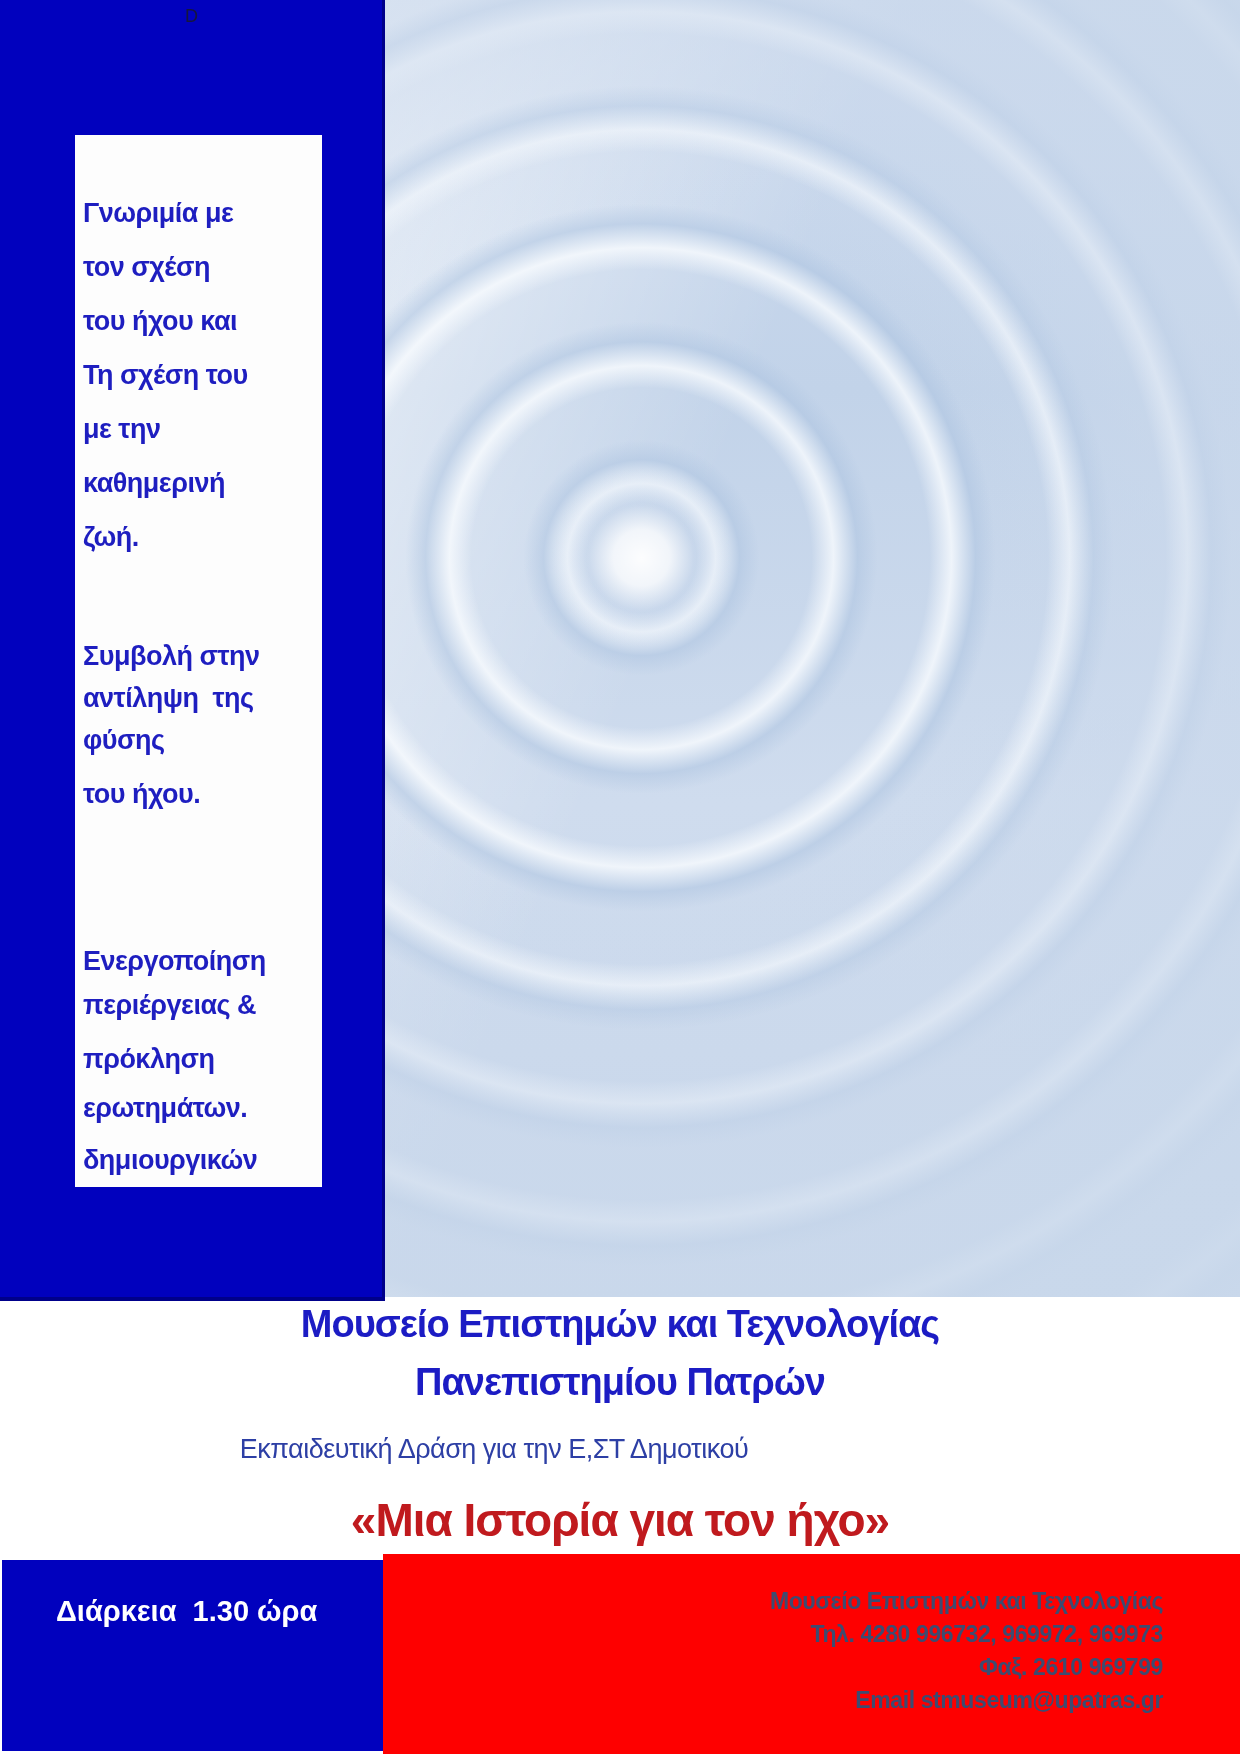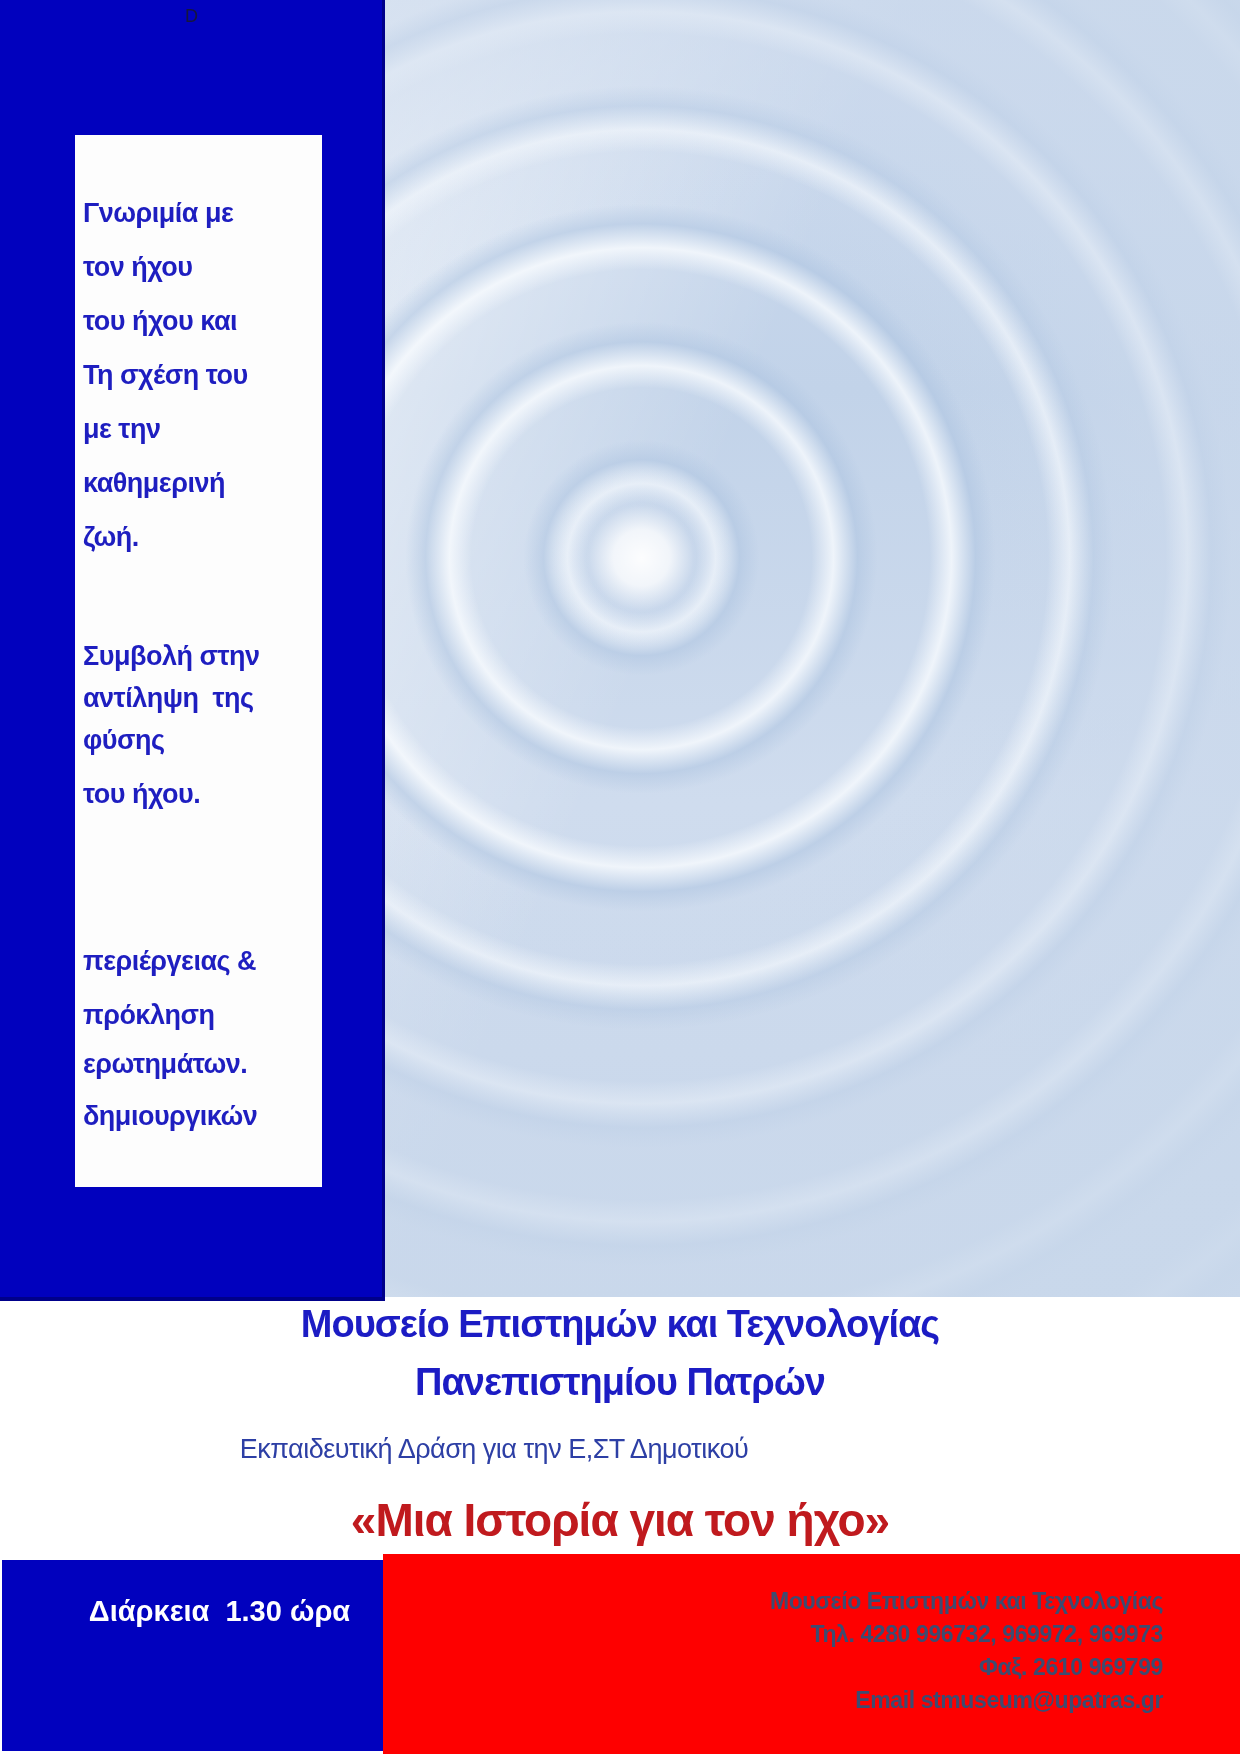--- a/index.html
+++ b/index.html
@@ -84,54 +84,55 @@
   .contact-line{
     color:var(--contact-navy);font-weight:bold;font-size:23px;
     line-height:33px;letter-spacing:-0.4px;
   }
   .footer-blue{
     position:absolute;left:2px;top:1560px;width:381px;height:191px;
     background:var(--band-blue);box-sizing:border-box;
     padding:35px 0 0 54px;
   }
   .duration{
-    color:#ffffff;font-weight:bold;font-size:29px;white-space:pre;text-align:center;
+    color:#ffffff;font-weight:bold;font-size:29px;white-space:pre;
   }
 </style>
 </head>
 <body>
 
 <div class="page">
 
   <div class="band"></div>
   <div class="band-underline"></div>
   <div class="stray-d">D</div>
 
   <div class="water"></div>
 
   <div class="sidebar-box">
 
   <div class="sb-para sb-para-0">
         <div class="sb-line">Γνωριμία με</div>
-        <div class="sb-line">τον ήχου</div>
+        <div class="sb-line">τον σχέση</div>
         <div class="sb-line">του ήχου και</div>
         <div class="sb-line">Τη σχέση του</div>
         <div class="sb-line">με την</div>
         <div class="sb-line">καθημερινή</div>
         <div class="sb-line">ζωή.</div>
       </div>
       <div class="sb-para sb-para-1">
         <div class="sb-line">Συμβολή στην</div>
         <div class="sb-line">αντίληψη  της</div>
         <div class="sb-line">φύσης</div>
       </div>
       <div class="sb-para sb-para-2">
         <div class="sb-line">του ήχου.</div>
       </div>
       <div class="sb-para sb-para-3">
+        <div class="sb-line">Ενεργοποίηση</div>
         <div class="sb-line">περιέργειας &amp;</div>
       </div>
       <div class="sb-para sb-para-4">
         <div class="sb-line">πρόκληση</div>
       </div>
       <div class="sb-para sb-para-6">
         <div class="sb-line">ερωτημάτων.</div>
       </div>
       <div class="sb-para sb-para-5">
         <div class="sb-line">δημιουργικών</div>

